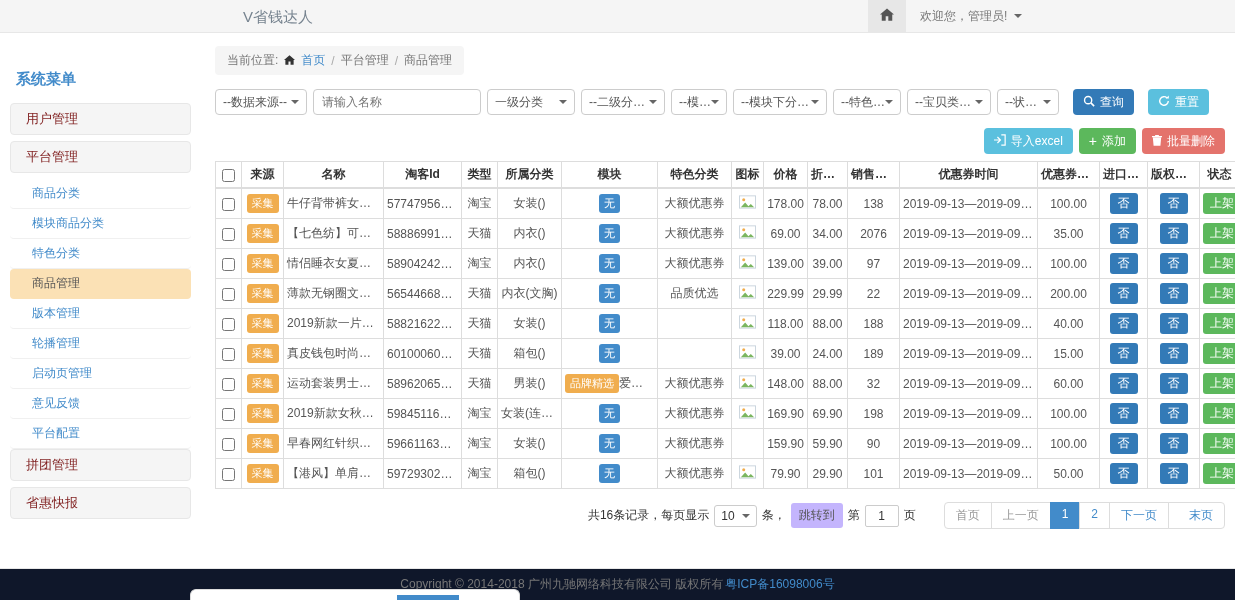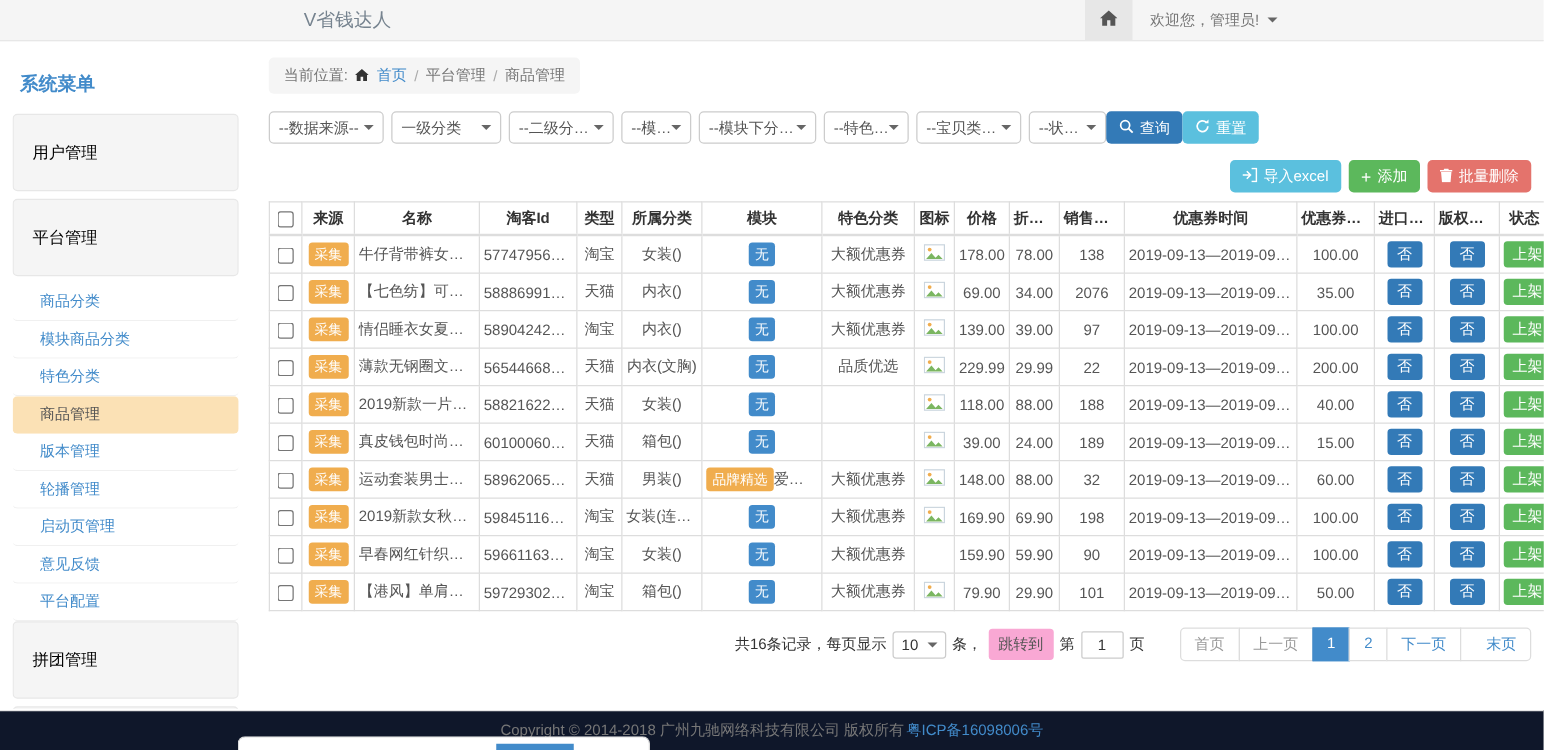--- a/index.html
+++ b/index.html
@@ -14,34 +14,34 @@
     background:#f5f5f5; border-bottom:1px solid #e7e7e7; }
   .brand { position:absolute; left:243px; top:0; line-height:33px;
     font-size:15px; color:#76838f; }
   .top-right { position:absolute; left:868px; top:0; height:32px; display:flex; align-items:center; }
   .home-box { width:38px; height:32px; background:#e7e7e7; display:flex;
     align-items:center; justify-content:center; cursor:pointer; }
   .welcome { padding:0 14px; color:#777; display:flex; align-items:center; gap:7px; cursor:pointer; }
   .caret-down { width:0; height:0; border-left:4px solid transparent;
     border-right:4px solid transparent; border-top:4px solid #666; }
   
-  .sidebar { position:absolute; left:10px; top:46px; width:181px; height:521px; overflow:hidden; }
+  .sidebar { position:absolute; left:10px; top:58px; width:181px; height:521px; overflow:hidden; }
   .side-title { color:#428bca; font-size:15px; font-weight:bold; padding:12px 6px 14px; }
   .side-group { background:#f5f5f5; border:1px solid #e7e7e7; border-radius:4px;
-    padding:21px 15px; margin-bottom:6px; color:#000000; font-size:13px; cursor:pointer; }
+    padding:6px 15px; margin-bottom:6px; color:#7f1d1d; font-size:13px; cursor:pointer; }
   .side-sub { padding:6px 14px 6px 22px; color:#428bca; font-size:12px;
     border-bottom:1px solid #f0f0f0; border-radius:4px; cursor:pointer; }
   .side-sub.active { background:#fbe1b5; color:#555; border-bottom-color:transparent; }
   
   .main { position:absolute; left:215px; right:10px; top:46px; }
   .breadcrumb { display:inline-flex; align-items:center; gap:6px; background:#f5f5f5;
     border-radius:4px; padding:6px 12px; color:#777; margin-bottom:14px; }
   .breadcrumb .home-link { color:#428bca; cursor:pointer; }
   .breadcrumb .sep { color:#aaa; }
-  .filter-row { display:flex; align-items:center; gap:0; }
+  .filter-row { display:flex; align-items:center; gap:14px; }
   .filter-controls { display:flex; align-items:center; gap:6px; }
   .fselect { height:26px; border:1px solid #ccc; border-radius:4px; background:#fff;
     display:flex; align-items:center; justify-content:space-between; padding:0 7px;
     color:#555; cursor:pointer; flex:none; white-space:nowrap; overflow:hidden; }
   .fselect .fsel-label { overflow:hidden; text-overflow:ellipsis; white-space:nowrap; }
   .name-input { height:26px; border:1px solid #ccc; border-radius:4px; padding:0 8px;
     font-size:12px; color:#555; flex:none; font-family:inherit; }
   .btn { height:26px; border:none; border-radius:4px; color:#fff; display:inline-flex;
     align-items:center; gap:5px; padding:0 10px; font-size:12px; cursor:pointer;
     font-family:inherit; flex:none; }
@@ -64,21 +64,21 @@
   .toggle-btn { display:inline-block; background:#337ab7; color:#fff; padding:2px 8px;
     border-radius:3px; cursor:pointer; }
   .status-btn { display:inline-block; background:#5cb85c; color:#fff; padding:2px 7px;
     border-radius:3px; cursor:pointer; }
   .grid input[type=checkbox] { width:13px; height:13px; margin:0; vertical-align:middle; }
   
   .pager-row { display:flex; justify-content:flex-end; align-items:center; margin-top:13px;gap:28px; }
   .pager-left { display:flex; align-items:center; gap:5px; color:#333; }
   .mini-select { height:22px; border:1px solid #ccc; border-radius:3px; background:#fff;
     display:inline-flex; align-items:center; gap:7px; padding:0 6px; cursor:pointer; }
-  .jump-btn { background:#f9a8d4; border:none; border-radius:3px; padding:4px 8px;
+  .jump-btn { background:#c4b5fd; border:none; border-radius:3px; padding:4px 8px;
     color:#555; cursor:pointer; font-family:inherit; font-size:12px; }
   .jump-input { width:34px; height:22px; border:1px solid #ccc; border-radius:2px;
     text-align:center; font-family:inherit; font-size:12px; color:#333; }
   .pager { display:flex; }
   .pager .pg { border:1px solid #ddd; margin-left:-1px; padding:4px 11px; background:#fff;
     color:#428bca; cursor:pointer; }
   .pager .pg:first-child { border-radius:4px 0 0 4px; margin-left:0; }
   .pager .pg:last-child { border-radius:0 4px 4px 0;padding-left:20px; }
   .pager .pg.disabled { color:#999; }
   .pager .pg.active { background:#428bca; border-color:#428bca; color:#fff; }
@@ -146,20 +146,21 @@
     <span class="sep">/</span>
     <span>商品管理</span>
   </div>
 
   <div class="filter-row">
     <div class="filter-controls">
         <div class="fselect" style="width: 92px;">
           <span class="fsel-label">--数据来源--</span>
           <span class="caret-down"></span>
         </div>
+        <input class="name-input" placeholder="请输入名称" style="width: 168px;">
         <div class="fselect" style="width: 88px;">
           <span class="fsel-label">一级分类</span>
           <span class="caret-down"></span>
         </div>
         <div class="fselect" style="width: 84px;">
           <span class="fsel-label">--二级分类--</span>
           <span class="caret-down"></span>
         </div>
         <div class="fselect" style="width: 56px;">
           <span class="fsel-label">--模块--</span>

